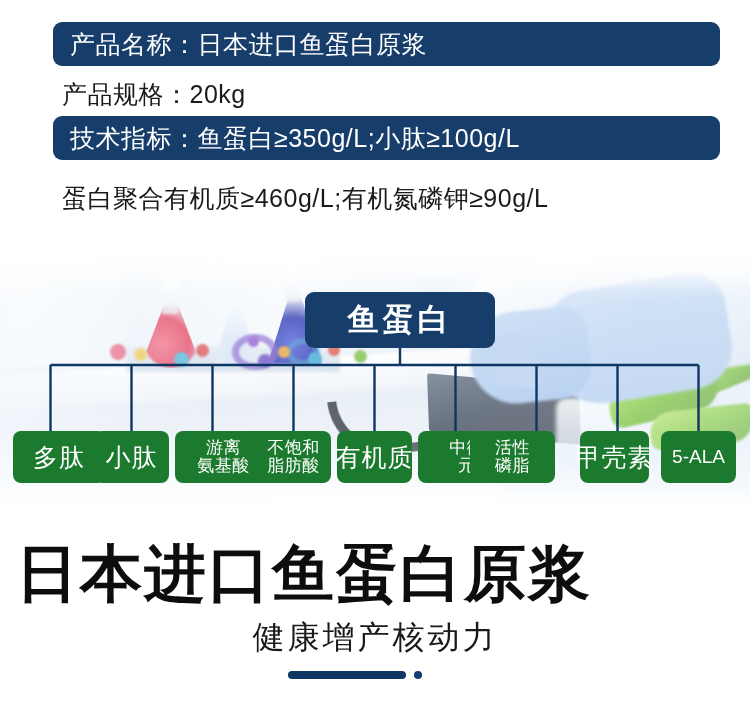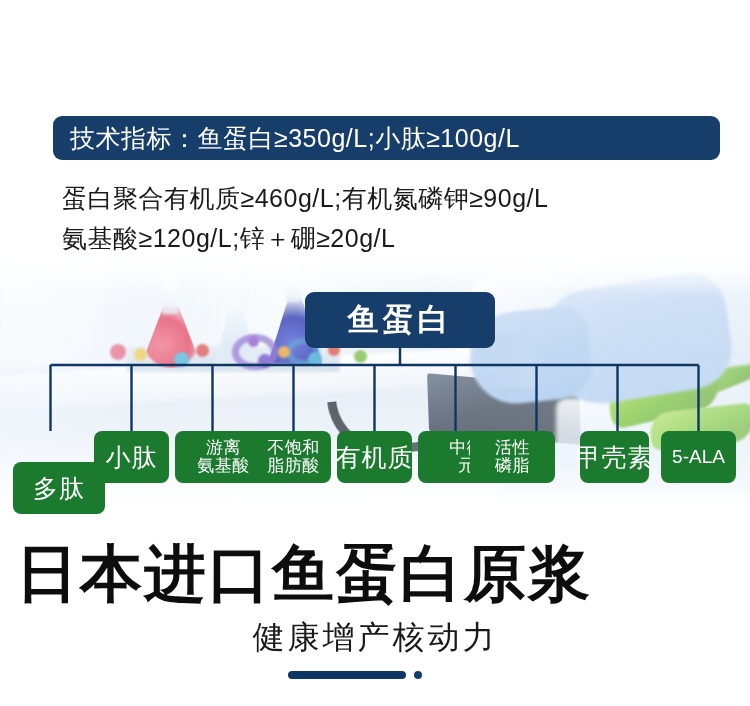--- a/index.html
+++ b/index.html
@@ -352,46 +352,47 @@
       <div class="finger f1"></div>
         <div class="finger f2"></div>
         <div class="finger f3"></div>
 
       <div class="ph-wash"></div>
       <div class="ph-topfade"></div>
       <div class="ph-botfade"></div>
     </div>
   </div>
 
-
+  <div class="nav-bar" id="bar-name">产品名称：日本进口鱼蛋白原浆</div>
+
+  <div class="plain-line" id="line-spec">产品规格：20kg</div>
 
   <div class="nav-bar" id="bar-tech">技术指标：鱼蛋白≥350g/L;小肽≥100g/L</div>
 
   <div class="plain-line" id="line-extra1">蛋白聚合有机质≥460g/L;有机氮磷钾≥90g/L</div>
 
-  <div class="plain-line" id="line-extra2">氨基酸≥120g/L;锌＋硼≥20g/L</div>
 
   <div id="chip-fish">鱼蛋白</div>
 
   <svg id="connectors" viewBox="0 0 750 100" preserveAspectRatio="none">
       <line x1="400" y1="0" x2="400" y2="25" stroke="#0d3663" stroke-width="2.4"></line>
       <line x1="50.5" y1="25" x2="698.5" y2="25" stroke="#0d3663" stroke-width="2.4"></line>
       <line x1="50.5" y1="25" x2="50.5" y2="91" stroke="#0d3663" stroke-width="2.4"></line>
       <line x1="131.5" y1="25" x2="131.5" y2="91" stroke="#0d3663" stroke-width="2.4"></line>
       <line x1="212.5" y1="25" x2="212.5" y2="91" stroke="#0d3663" stroke-width="2.4"></line>
       <line x1="293.5" y1="25" x2="293.5" y2="91" stroke="#0d3663" stroke-width="2.4"></line>
       <line x1="374.5" y1="25" x2="374.5" y2="91" stroke="#0d3663" stroke-width="2.4"></line>
       <line x1="455.5" y1="25" x2="455.5" y2="91" stroke="#0d3663" stroke-width="2.4"></line>
       <line x1="536.5" y1="25" x2="536.5" y2="91" stroke="#0d3663" stroke-width="2.4"></line>
       <line x1="617.5" y1="25" x2="617.5" y2="91" stroke="#0d3663" stroke-width="2.4"></line>
       <line x1="698.5" y1="25" x2="698.5" y2="91" stroke="#0d3663" stroke-width="2.4"></line>
     </svg>
 
   <div id="tag-layer">
-      <div class="tag single" style="left: 13px; width: 92px; margin-top: 31px;">
+      <div class="tag single" style="left: 13px; width: 92px;">
         <span>多肽</span>
       </div>
       <div class="tag single" style="left: 94px; width: 75px;">
         <span>小肽</span>
       </div>
       <div class="tag dual" style="left: 175px; width: 97px;">
         <span>游离</span>
         <span>氨基酸</span>
       </div>
       <div class="tag dual" style="left: 256px; width: 75px;">

